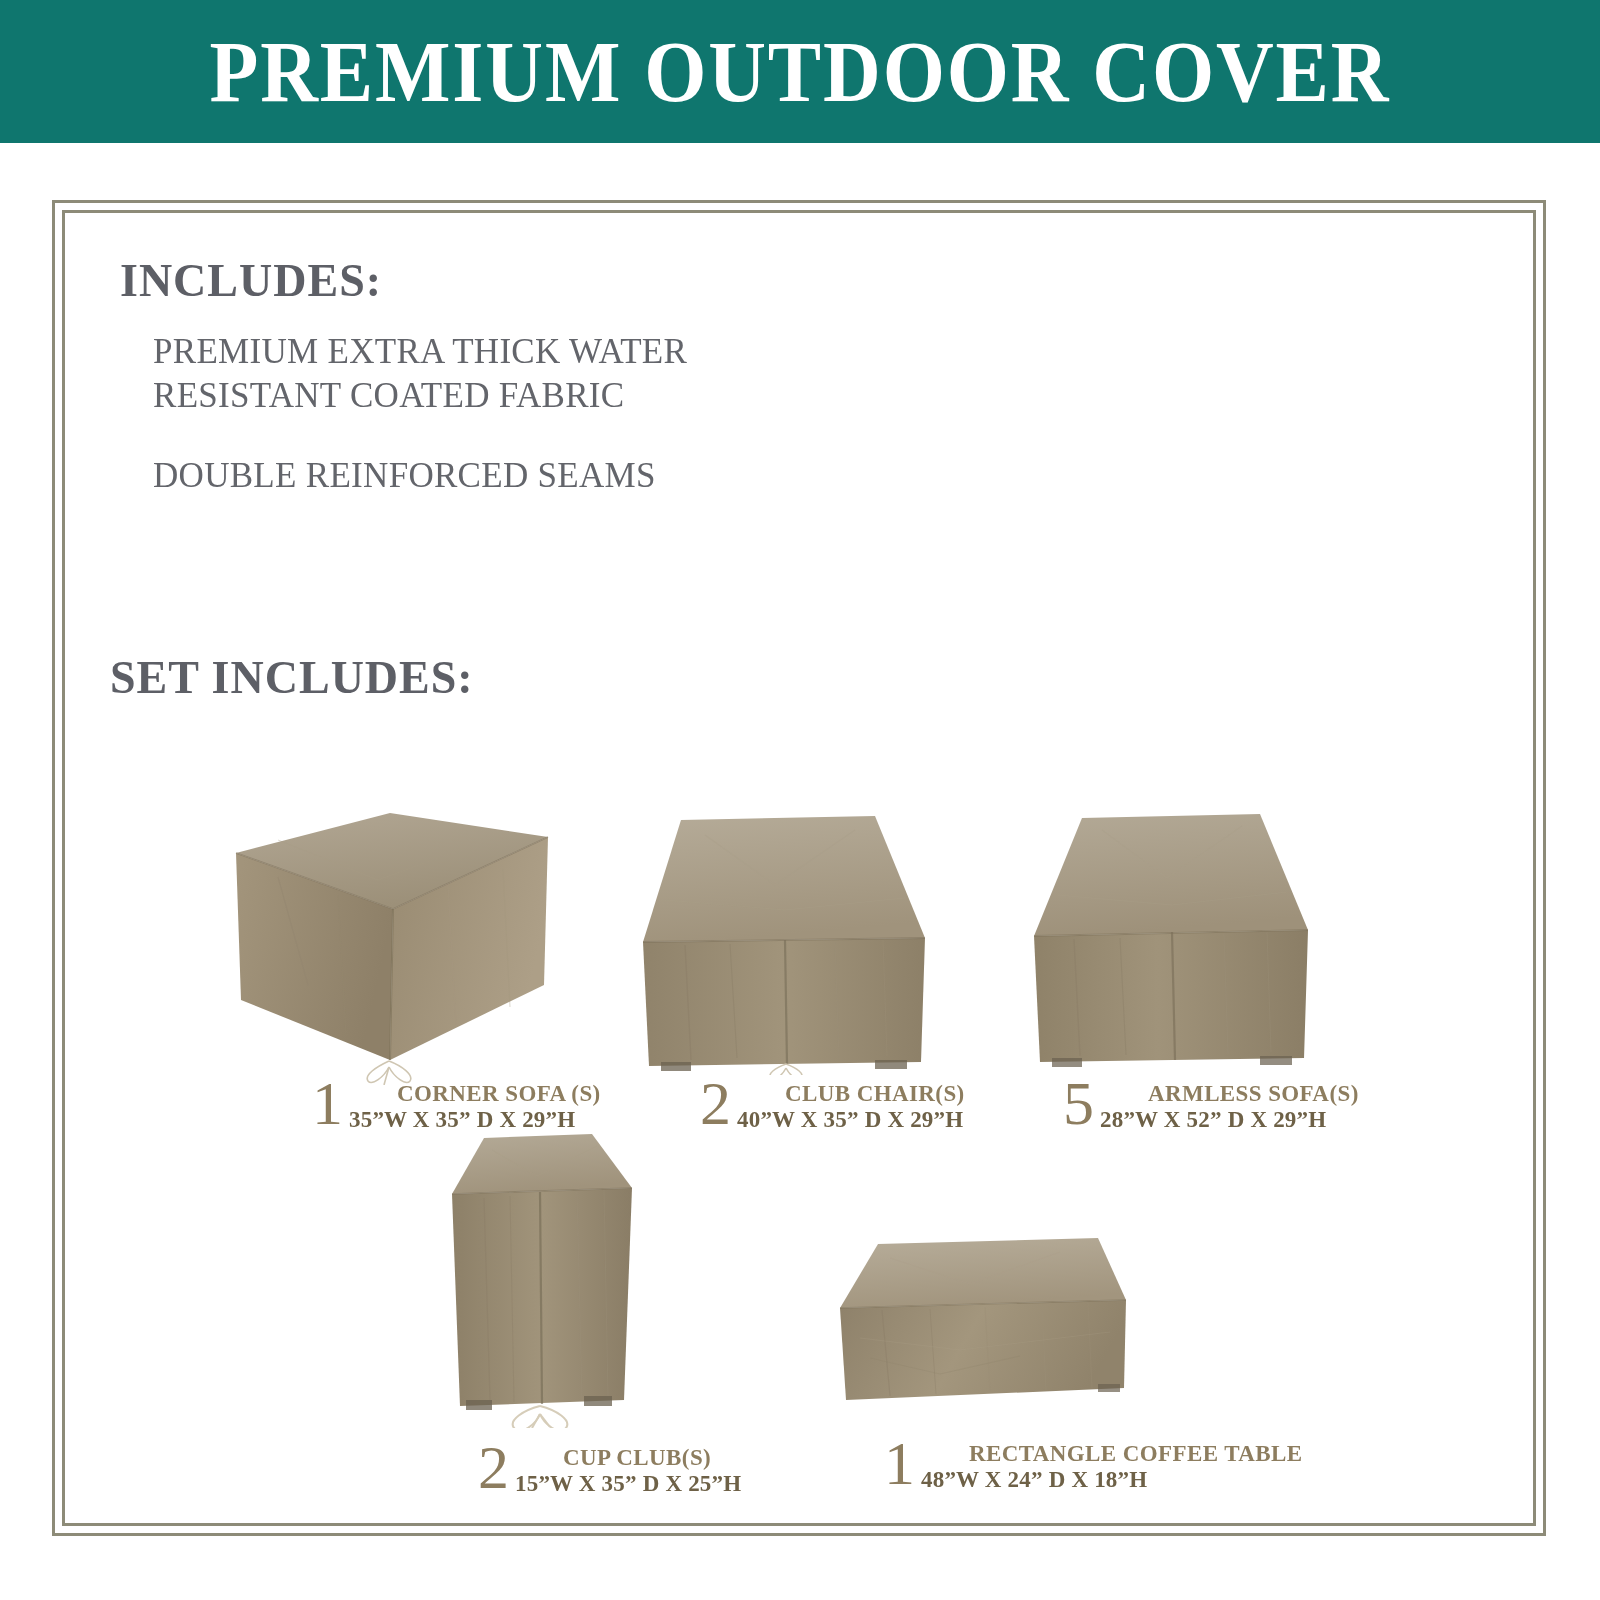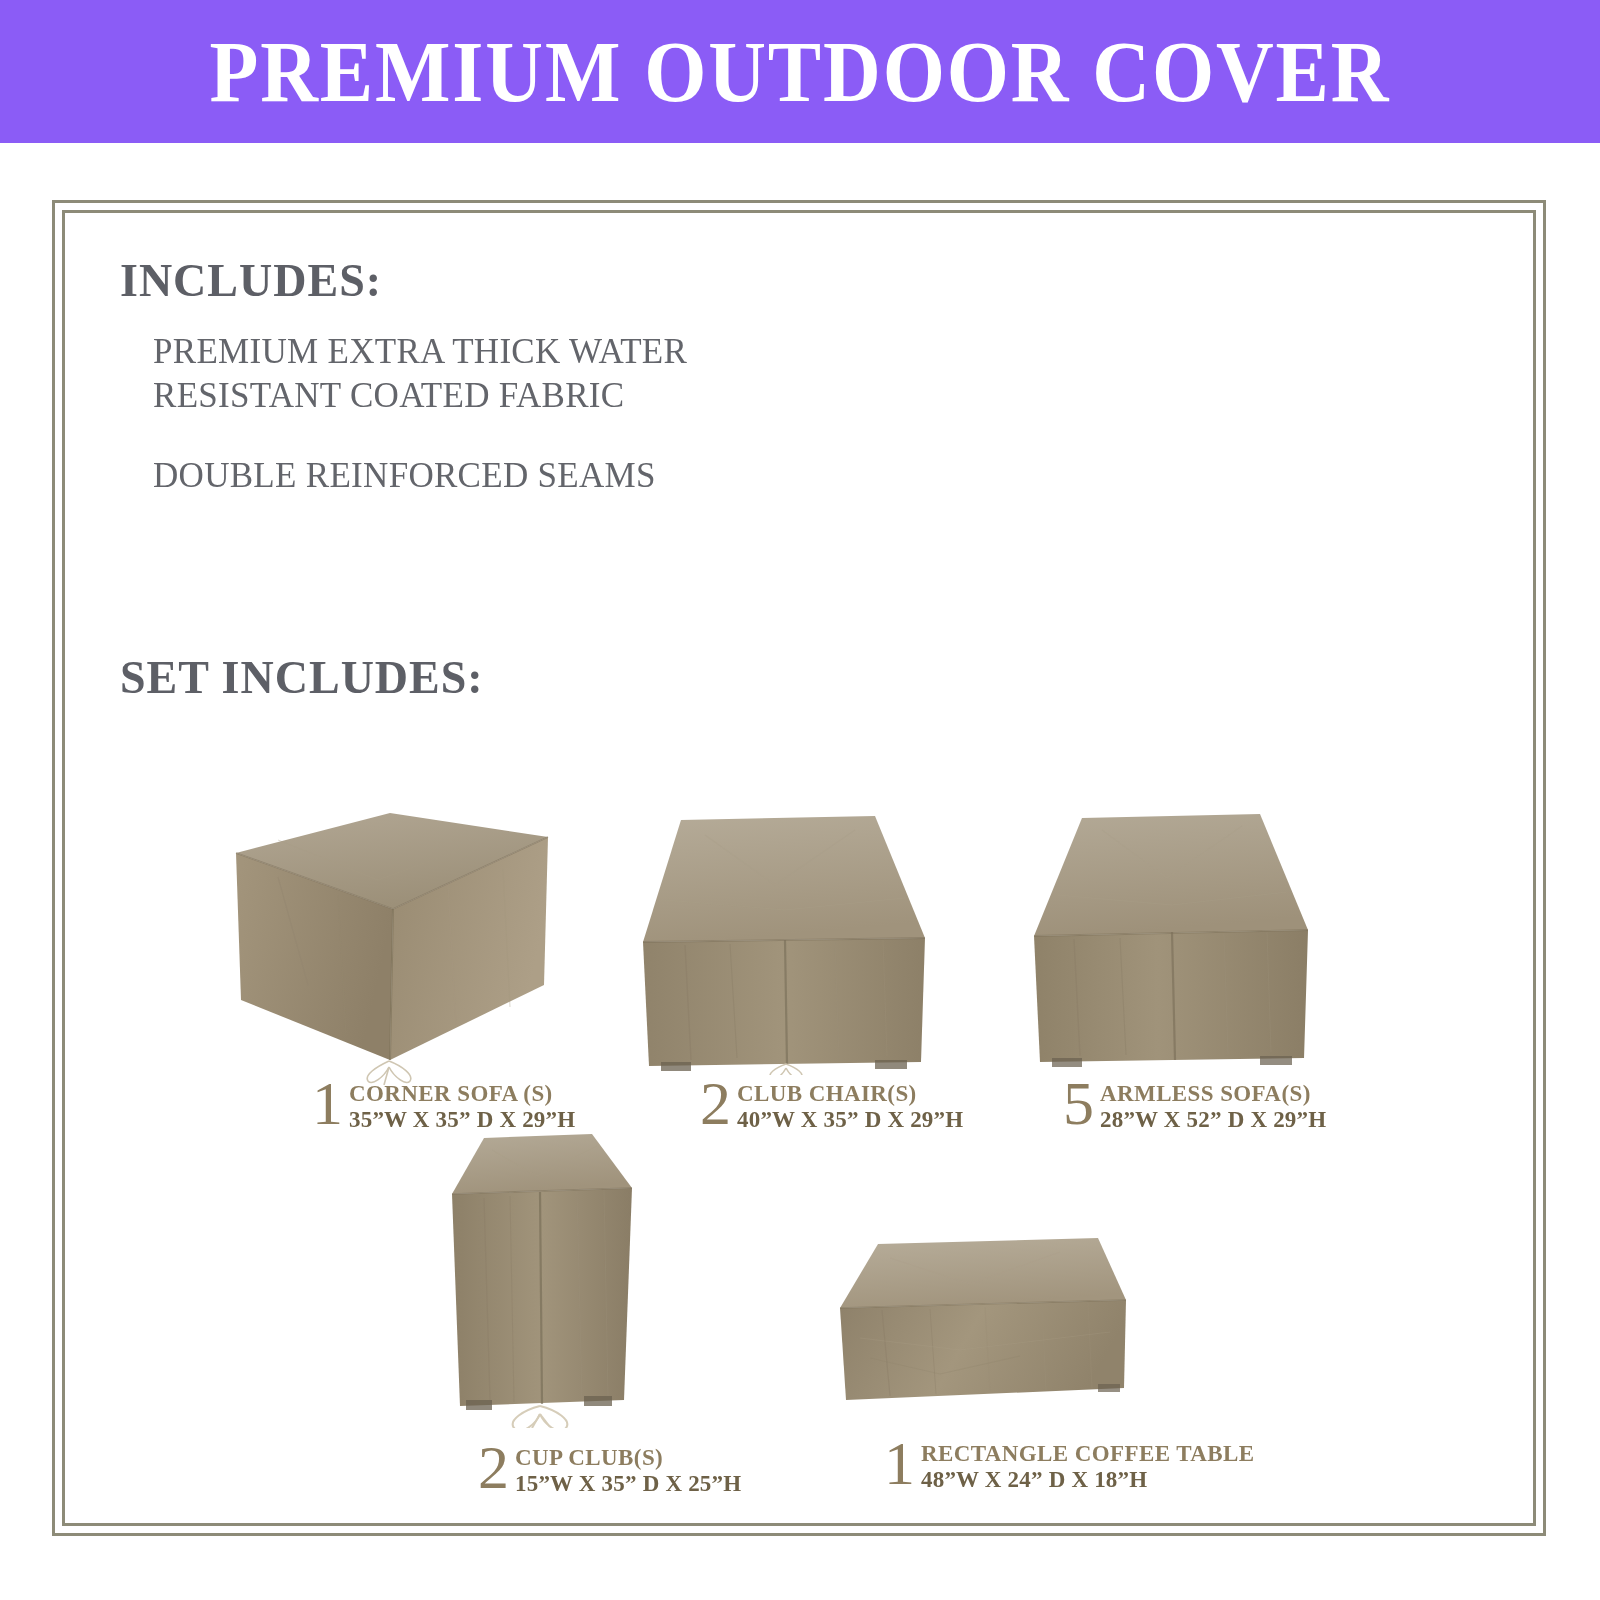--- a/index.html
+++ b/index.html
@@ -14,21 +14,21 @@
     overflow: hidden;
     position: relative;
   }
 
   
   .header-bar {
     position: absolute;
     left: 0; top: 0;
     width: 1600px;
     height: 143px;
-    background: #8b5cf6;
+    background: #0f766e;
     display: flex;
     align-items: center;
     justify-content: center;
   }
   .header-title {
     color: #ffffff;
     font-family: "Liberation Serif", "DejaVu Serif", serif;
     font-size: 86px;
     font-weight: 700;
     letter-spacing: 2px;
@@ -57,21 +57,21 @@
   .section-heading {
     position: absolute;
     color: #5d5f66;
     font-size: 46px;
     font-weight: 700;
     letter-spacing: 1px;
     line-height: 1;
     white-space: nowrap;
   }
   #features-heading { left: 120px; top: 258px; }
-  #set-includes-heading { left: 120px; top: 655px; }
+  #set-includes-heading { left: 110px; top: 655px; }
 
   
   .features-wrap {
     position: absolute;
     left: 145px; top: 330px;
     width: 1350px;
   }
   .feature-col { position: absolute; top: 0; }
   #feature-col-left  { left: 8px;   width: 620px; }
   #feature-col-right { left: 687px; width: 660px; }
@@ -110,20 +110,21 @@
     margin-right: 6px;
     font-family: "Liberation Serif", "DejaVu Serif", serif;
   }
   .label-text { padding-top: 4px; }
   .label-name {
     color: #8d7d5f;
     font-size: 23px;
     font-weight: 700;
     letter-spacing: 0.4px;
     line-height: 1.08;
+    margin-left: 48px;
   }
   .label-dims {
     color: #6e6147;
     font-size: 23px;
     font-weight: 700;
     letter-spacing: 0.2px;
     line-height: 1.12;
   }
 
   

